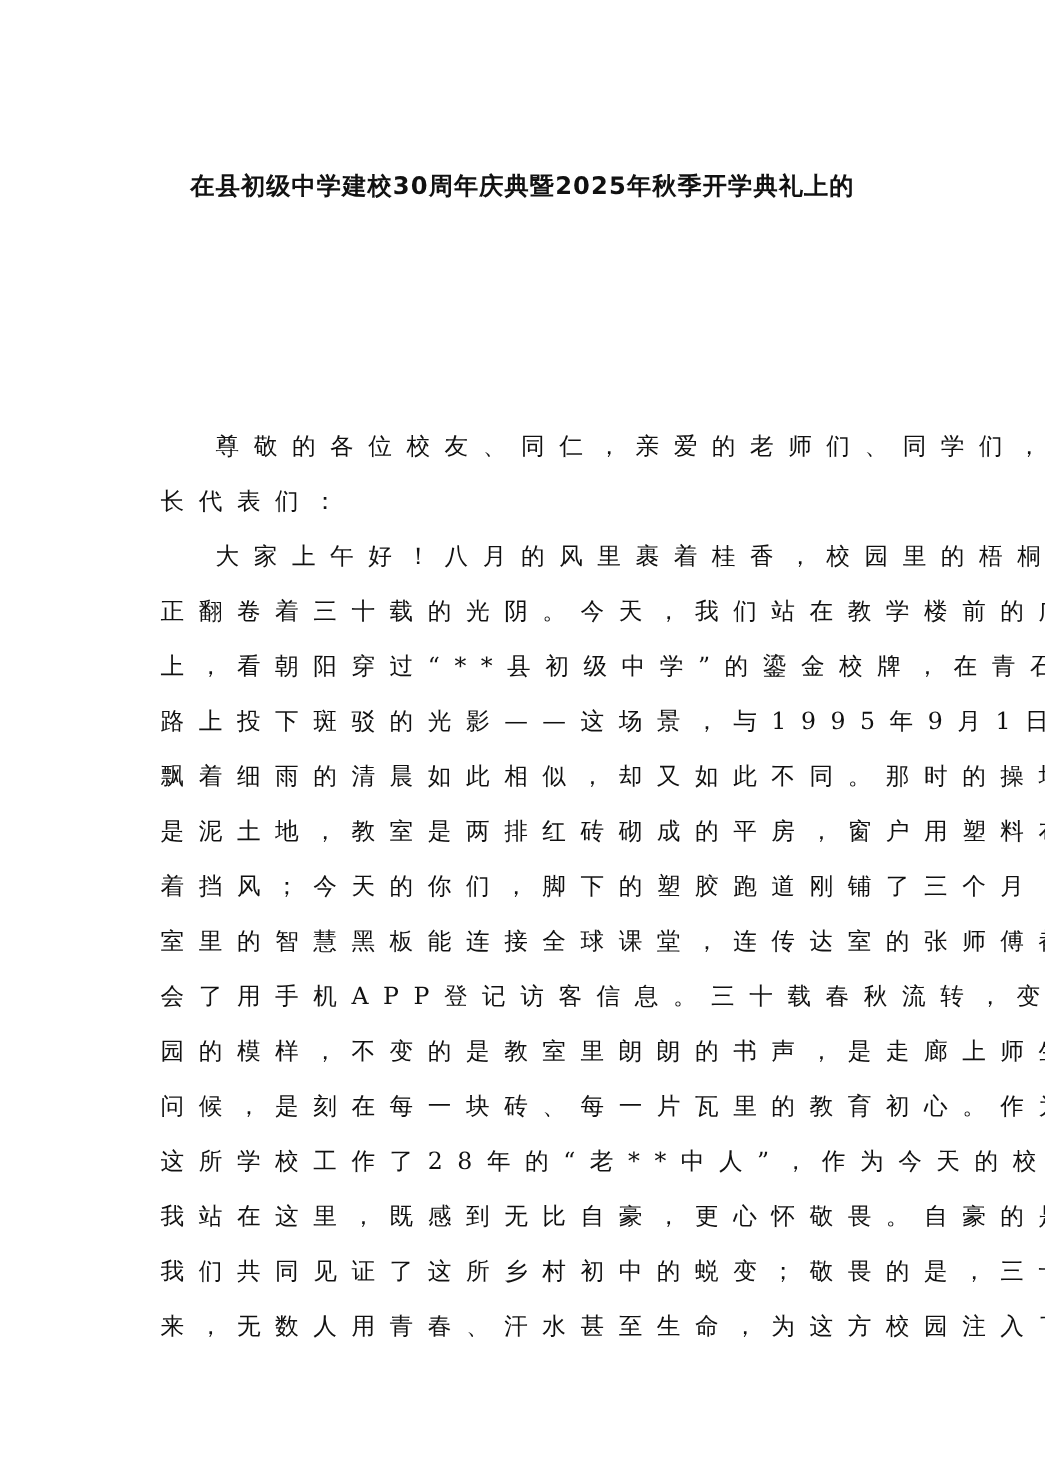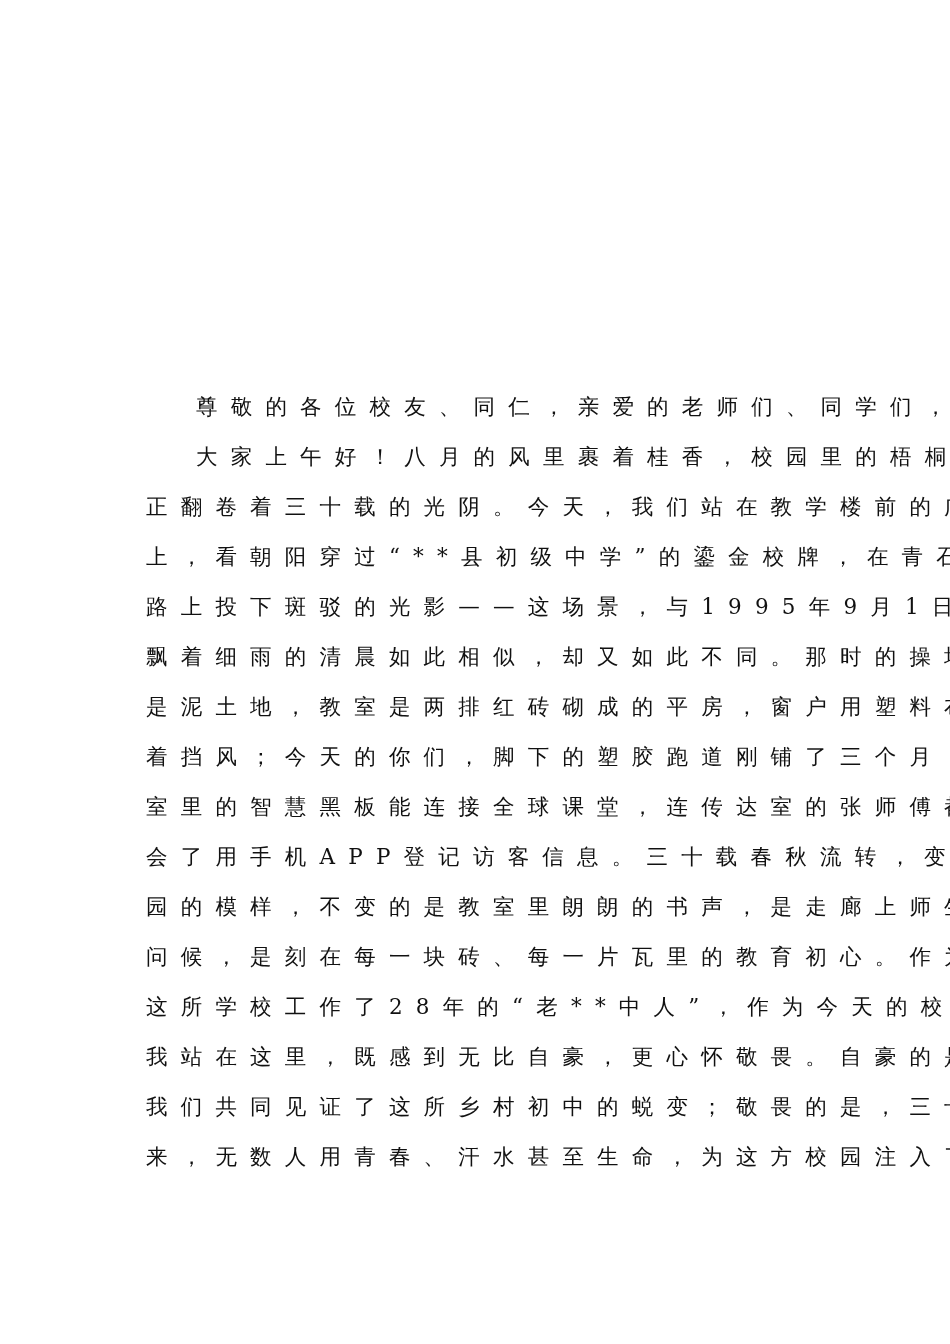--- a/index.html
+++ b/index.html
@@ -50,24 +50,26 @@
     letter-spacing: 13.2px;
     white-space: nowrap;
     overflow: visible;
   }
   .line.indent { padding-left: 50px; }
 </style>
 </head>
 <body>
 
 <div class="page">
+  <div class="title-line title-1">在县初级中学建校30周年庆典暨2025年秋季开学典礼上的</div>
 
   <div class="body-text">
     <div>
       <div class="line indent">尊敬的各位校友、同仁，亲爱的老师们、同学们，家</div>
+      <div class="line">长代表们：</div>
     </div>
     <div>
       <div class="line indent">大家上午好！八月的风里裹着桂香，校园里的梧桐叶</div>
       <div class="line">正翻卷着三十载的光阴。今天，我们站在教学楼前的广场</div>
       <div class="line">上，看朝阳穿过“**县初级中学”的鎏金校牌，在青石板</div>
       <div class="line">路上投下斑驳的光影——这场景，与1995年9月1日那个</div>
       <div class="line">飘着细雨的清晨如此相似，却又如此不同。那时的操场还</div>
       <div class="line">是泥土地，教室是两排红砖砌成的平房，窗户用塑料布糊</div>
       <div class="line">着挡风；今天的你们，脚下的塑胶跑道刚铺了三个月，教</div>
       <div class="line">室里的智慧黑板能连接全球课堂，连传达室的张师傅都学</div>

